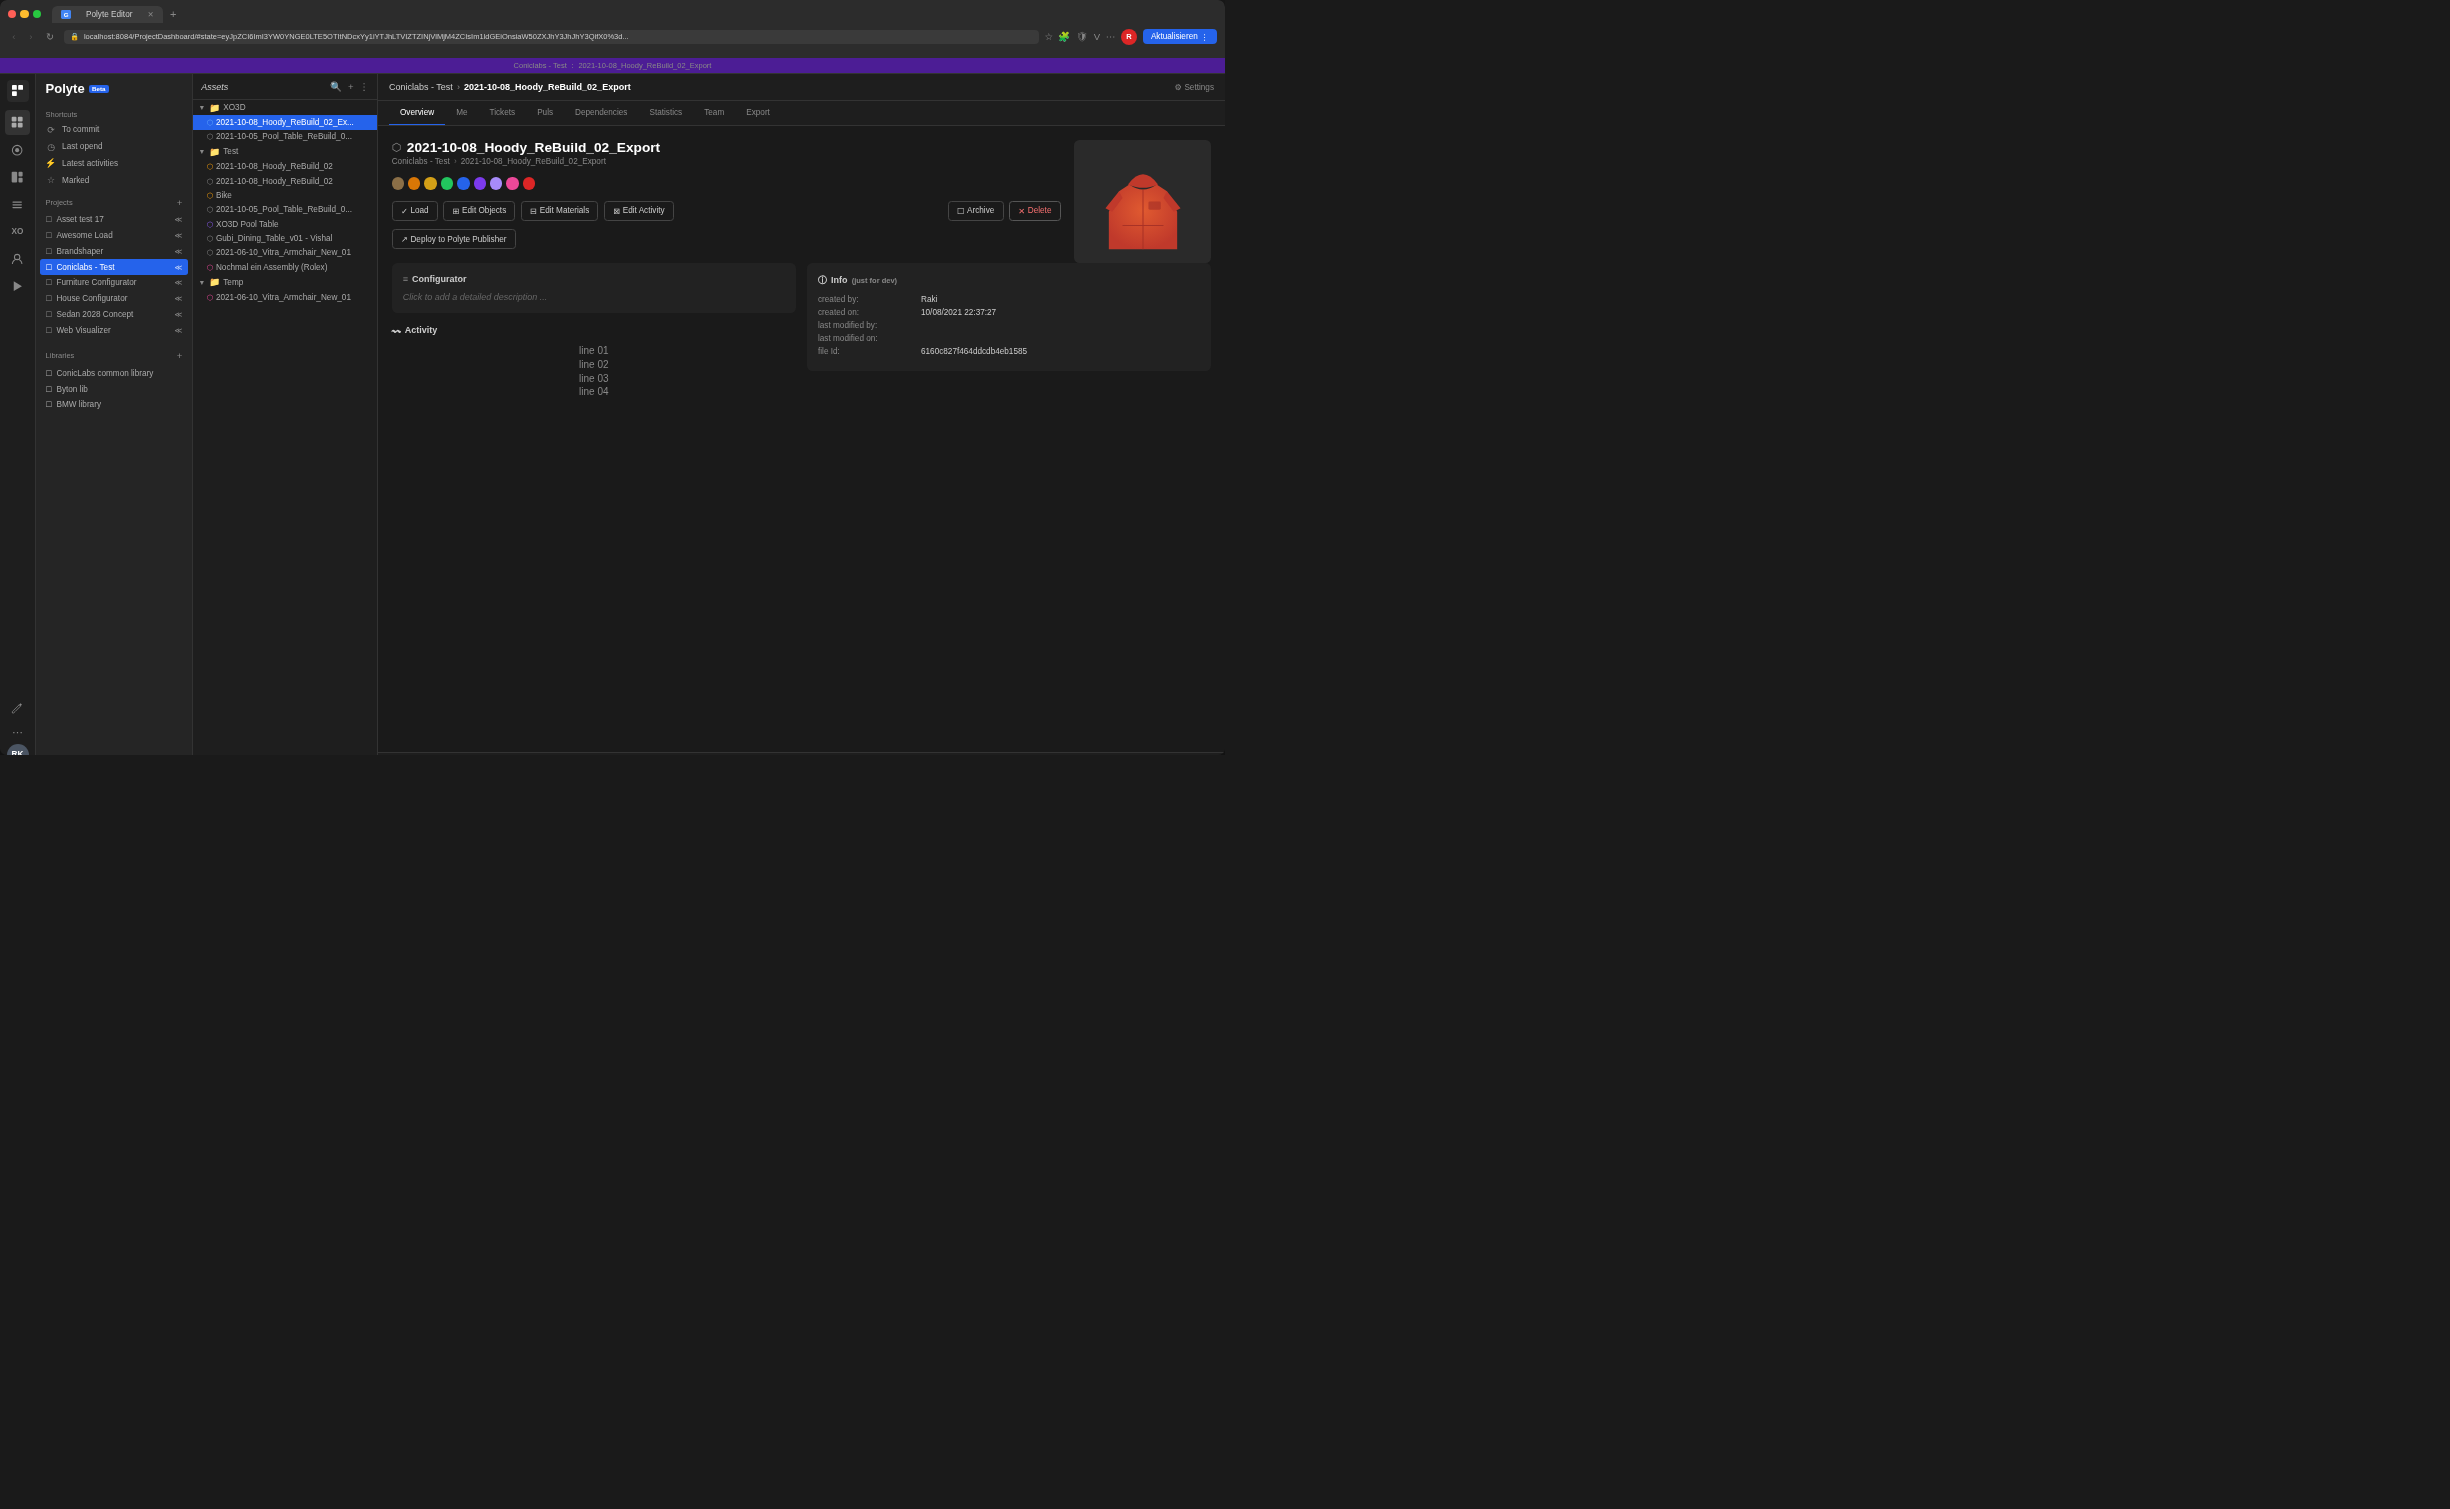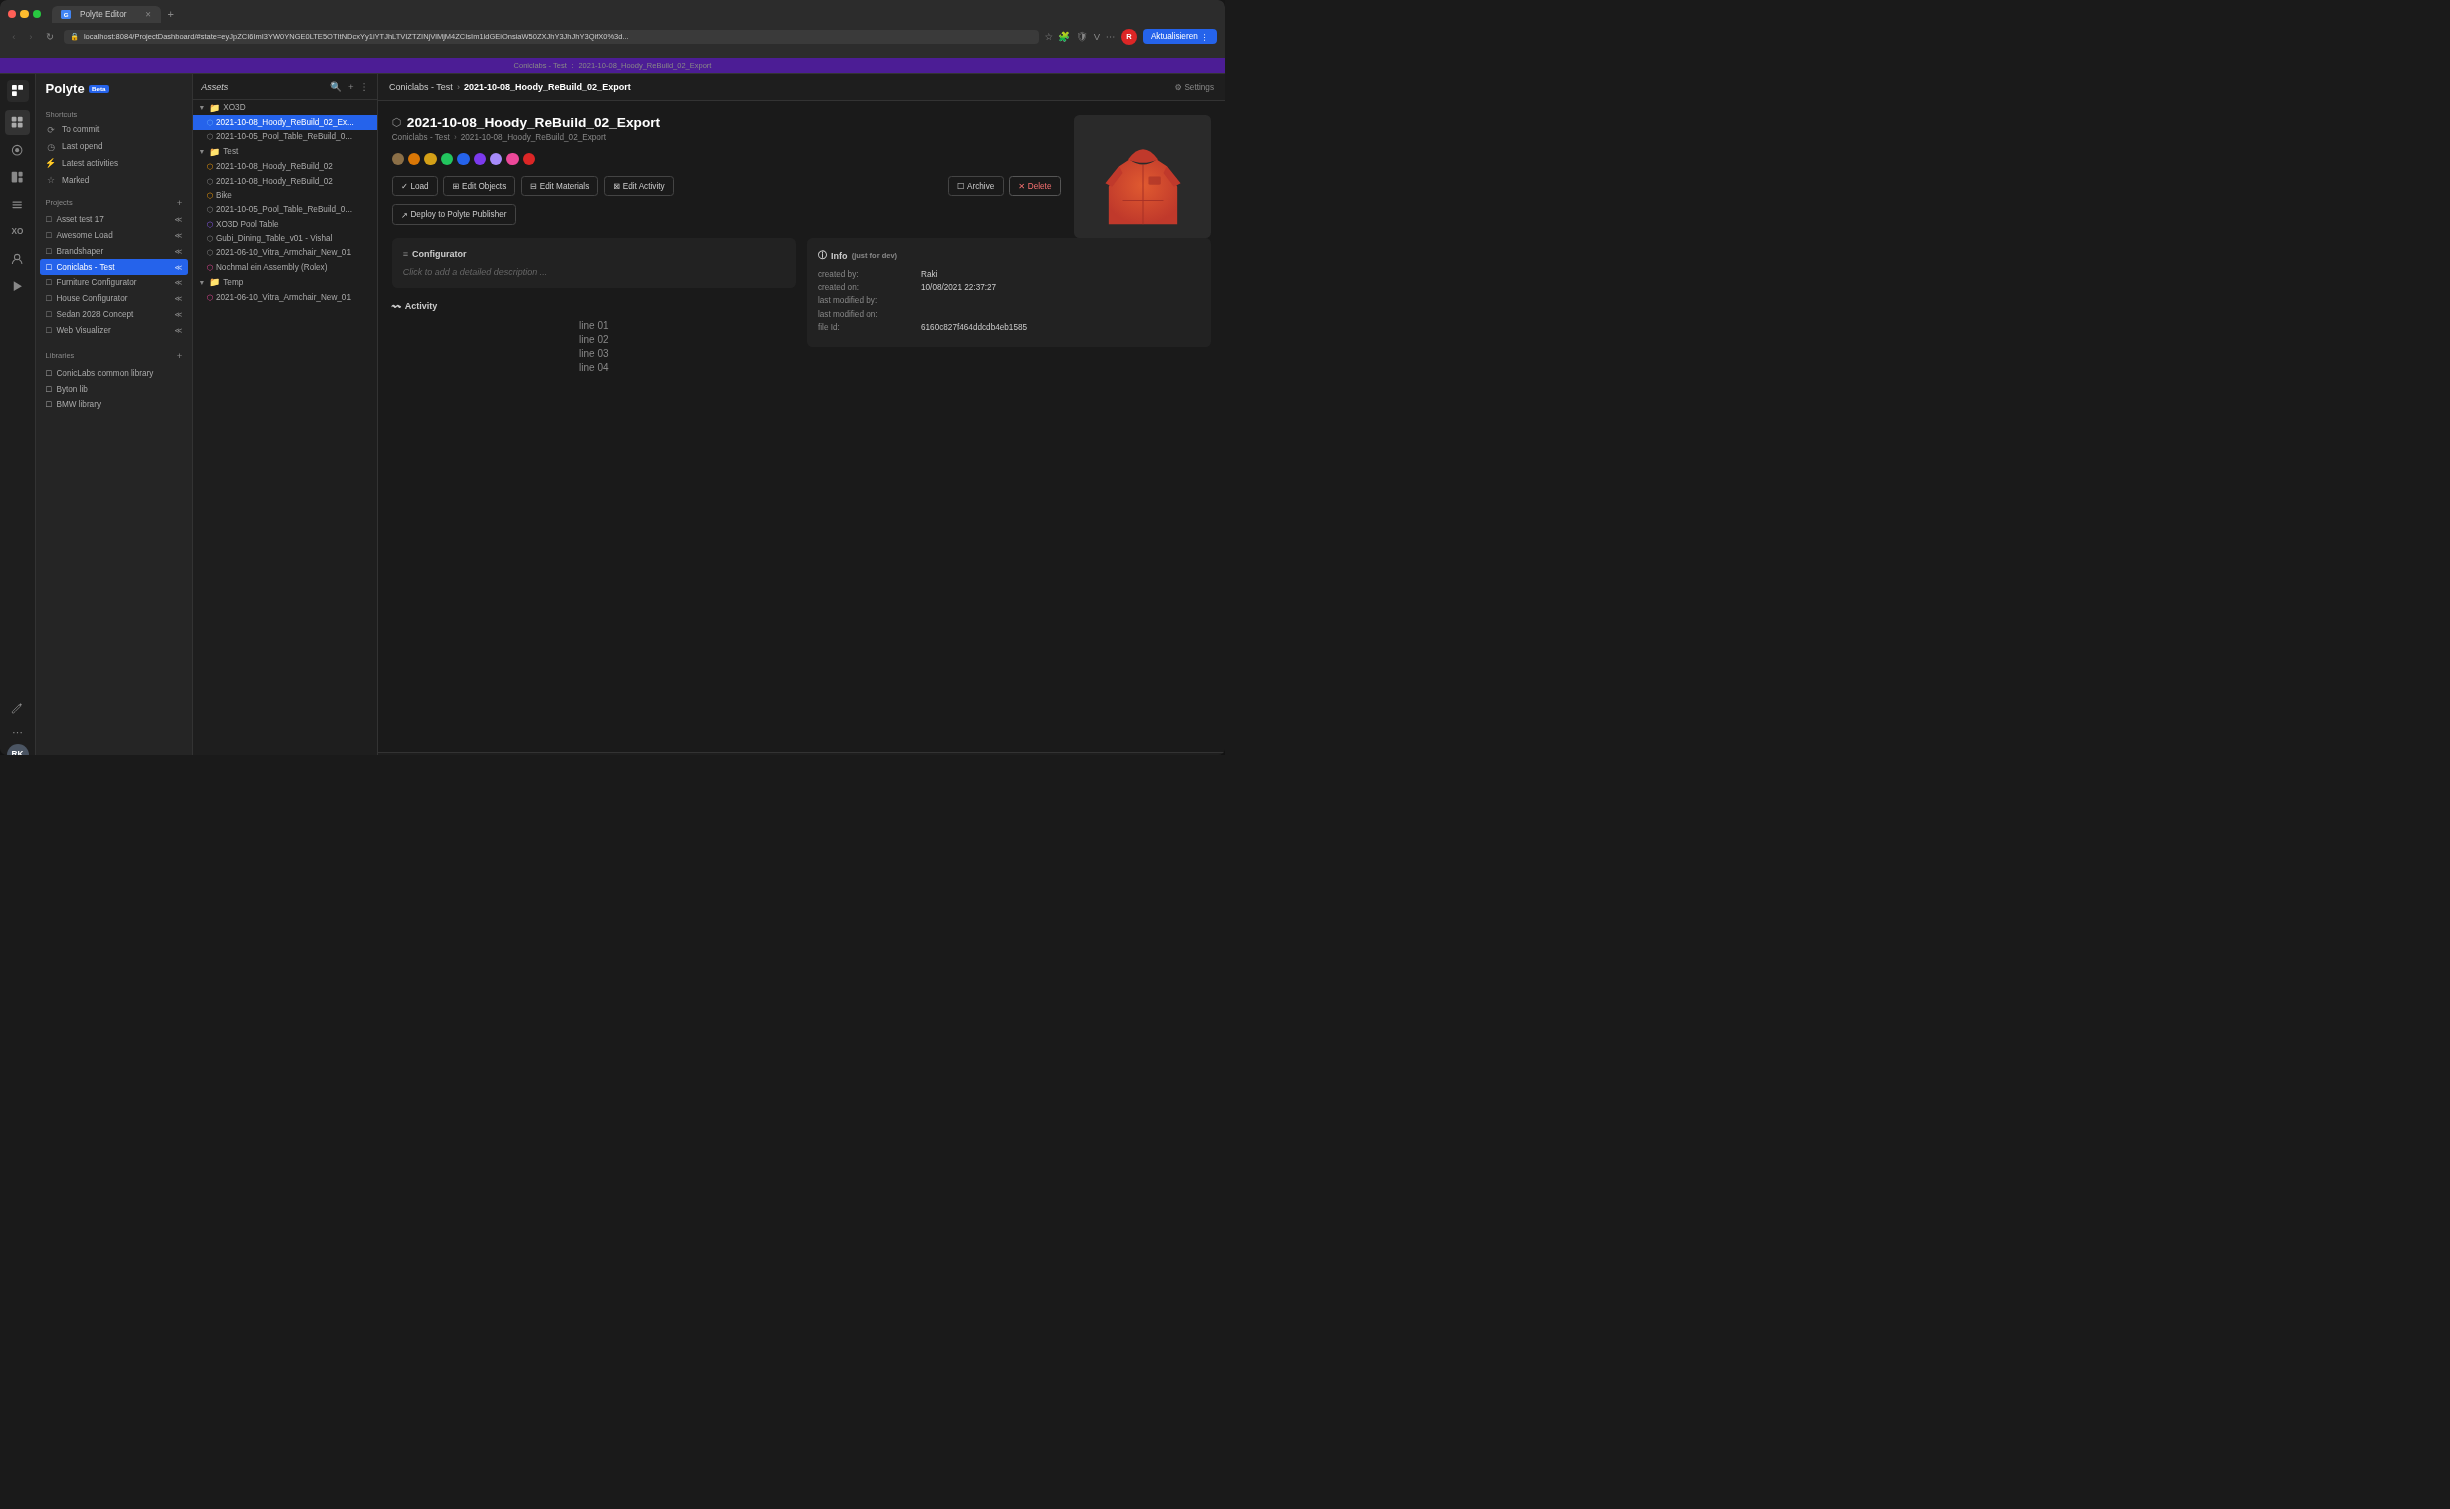--- a/index.html
+++ b/index.html
@@ -6,21 +6,21 @@
     body { background: #1a1a1a; font-family: -apple-system, BlinkMacSystemFont, 'Segoe UI', sans-serif; font-size: 9px; color: #ccc; width: 1225px; height: 755px; overflow: hidden; transform-origin: top left; }
 
     
     .browser-chrome { background: #2c2c2c; height: 58px; display: flex; flex-direction: column; border-radius: 6.8px 6.8px 0 0; }
     .browser-tabs { display: flex; align-items: center; padding: 5.5px 8.2px 0; gap: 2.7px; }
     .traffic-lights { display: flex; gap: 4.1px; margin-right: 8.2px; }
     .tl { width: 8.2px; height: 8.2px; border-radius: 50%; }
     .tl-red { background: #ff5f57; }
     .tl-yellow { background: #febc2e; }
     .tl-green { background: #28c840; }
-    .browser-tab { background: #3c3c3c; border-radius: 5.5px 5.5px 0 0; padding: 4.1px 9.6px; display: flex; align-items: center; gap: 9px; font-size: 8.2px; color: #ccc; min-width: 109px; }
+    .browser-tab { background: #3c3c3c; border-radius: 5.5px 5.5px 0 0; padding: 4.1px 9.6px; display: flex; align-items: center; gap: 15px; font-size: 8.2px; color: #ccc; min-width: 109px; }
     .browser-tab .tab-icon { width: 9.6px; height: 9.6px; background: #4285f4; border-radius: 1.4px; display: flex; align-items: center; justify-content: center; color: white; font-size: 6.2px; font-weight: bold; }
     .tab-close { margin-left: auto; color: #888; font-size: 7.5px; cursor: pointer; }
     .tab-add { color: #888; font-size: 11px; margin-left: 4.1px; }
 
     .browser-toolbar { display: flex; align-items: center; padding: 4.1px 8.2px; gap: 5.5px; height: 27px; }
     .nav-btn { color: #888; font-size: 9.6px; cursor: pointer; padding: 1.4px 4.1px; }
     .nav-btn.disabled { color: #555; }
     .address-bar { flex: 1; background: #3a3a3a; border-radius: 4.1px; padding: 2.7px 6.8px; font-size: 8.2px; color: #ccc; display: flex; align-items: center; gap: 4.1px; }
     .address-bar .lock-icon { color: #888; font-size: 7.5px; }
     .address-text { flex: 1; color: #ccc; font-size: 7.5px; overflow: hidden; text-overflow: ellipsis; white-space: nowrap; }
@@ -438,20 +438,30 @@
           <span class="crumb">Coniclabs - Test</span>
           <span class="sep">›</span>
           <span class="current">2021-10-08_Hoody_ReBuild_02_Export</span>
         </div>
         <div class="settings-btn">
           <span>⚙</span>
           <span>Settings</span>
         </div>
       </div>
 
+      <div class="tab-bar">
+        <div class="tab-item active">Overview</div>
+        <div class="tab-item">Me</div>
+        <div class="tab-item">Tickets</div>
+        <div class="tab-item">Puls</div>
+        <div class="tab-item">Dependencies</div>
+        <div class="tab-item">Statistics</div>
+        <div class="tab-item">Team</div>
+        <div class="tab-item">Export</div>
+      </div>
 
       <div class="content-area">
         <div class="content-main">
 
           <div class="asset-header">
             <div class="asset-info">
               <div class="asset-title-row">
                 <span class="asset-icon">⬡</span>
                 <h1 class="asset-title">2021-10-08_Hoody_ReBuild_02_Export</h1>
               </div>

